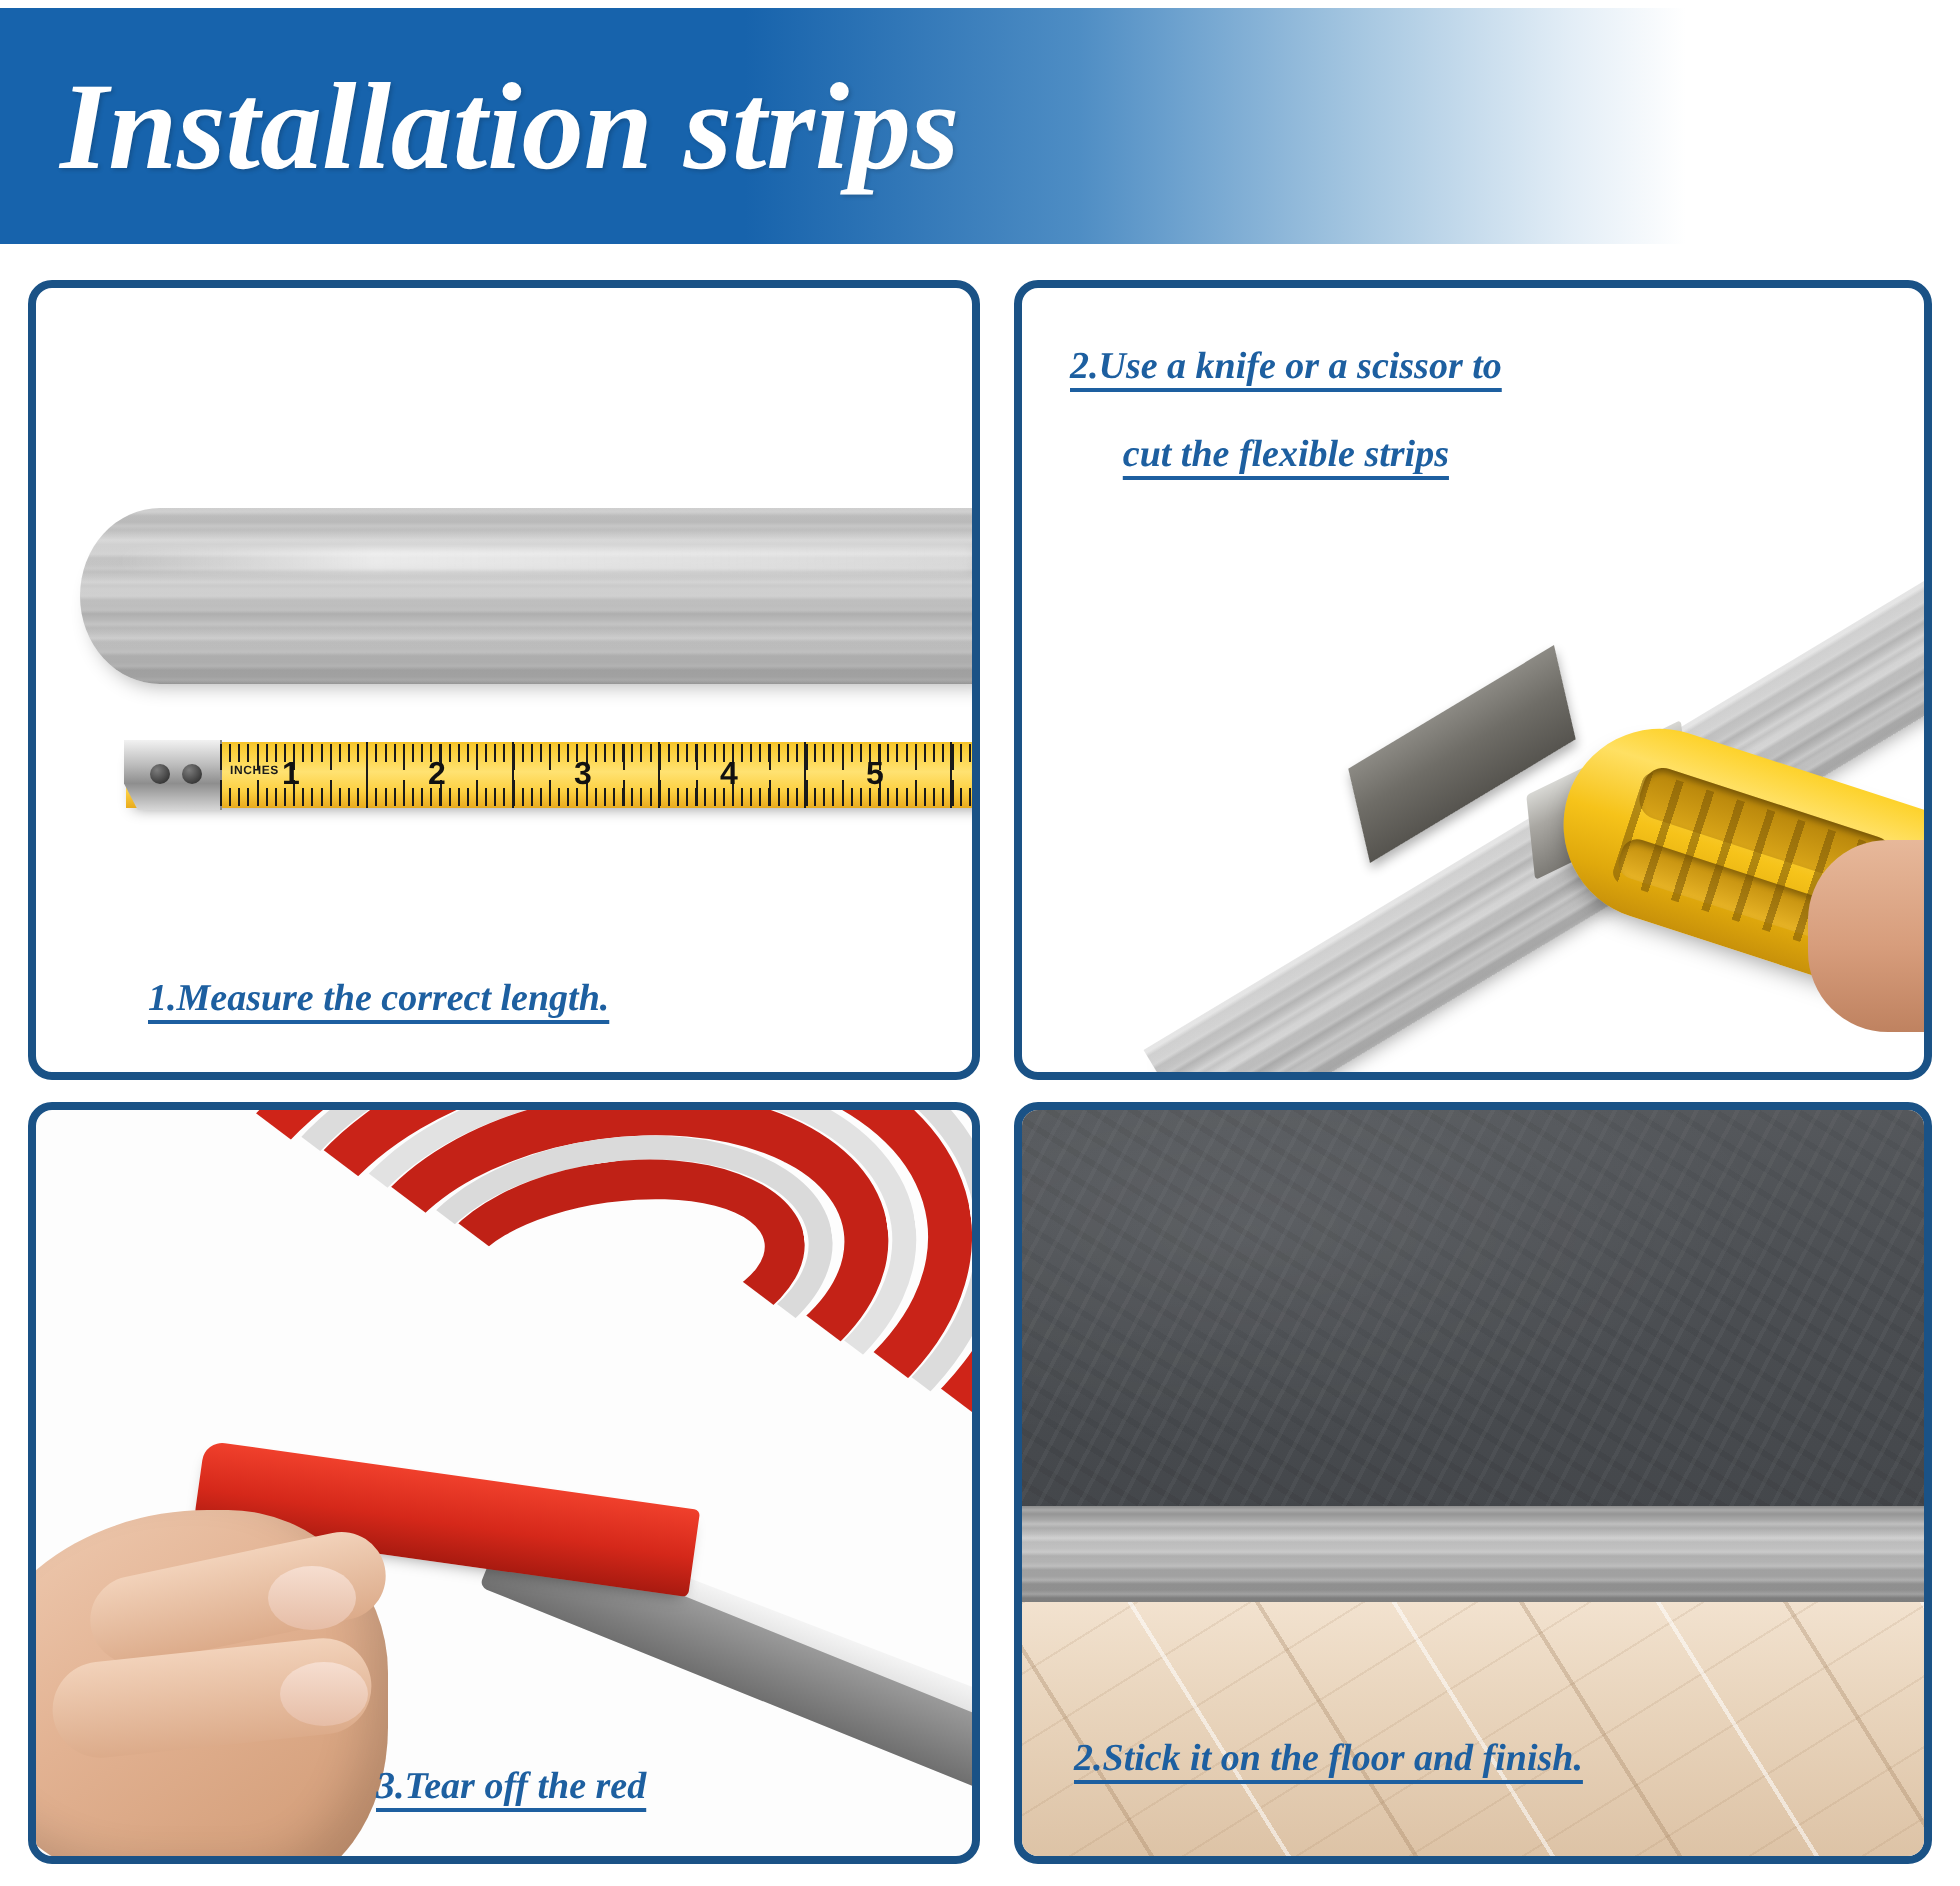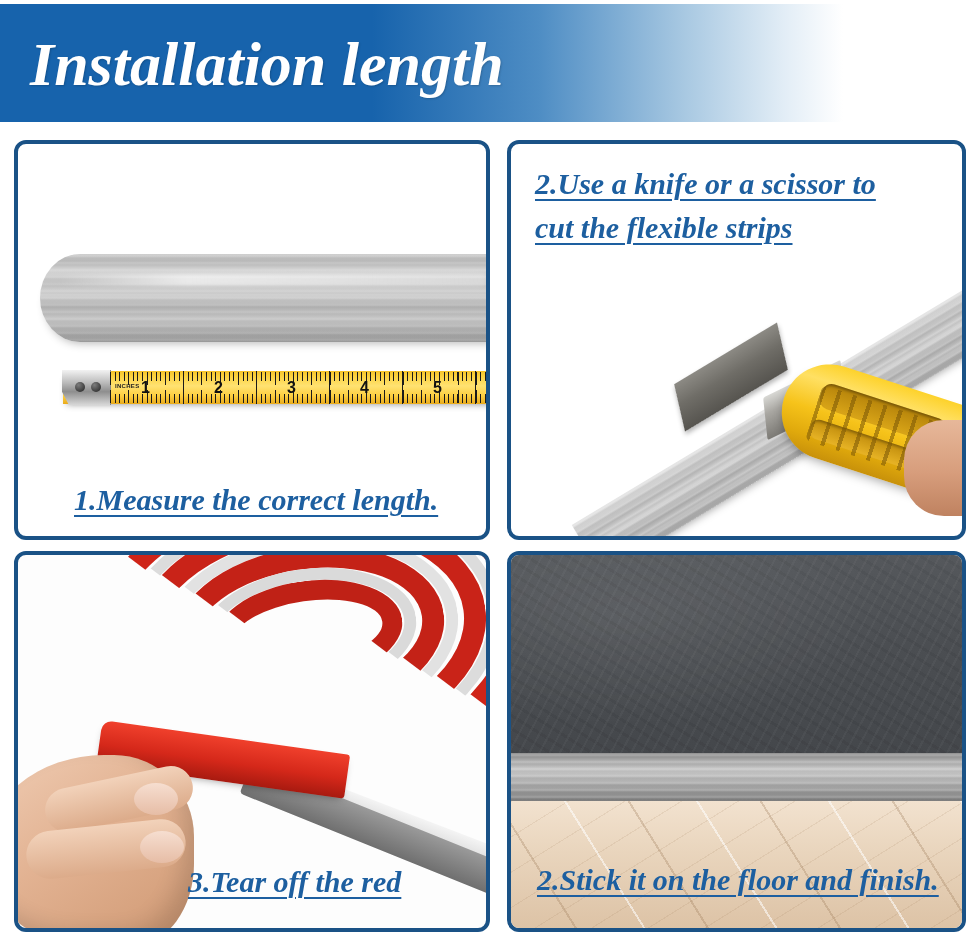--- a/index.html
+++ b/index.html
@@ -63,35 +63,36 @@
   #panel-4 { left: 493px; top: 411px; width: 459px; height: 381px; }
 
   .panel-inner { position: absolute; inset: 0; }
 
   
   .caption {
     position: absolute;
     font-family: "Liberation Serif", serif;
     font-style: italic;
     font-weight: bold;
-    font-size: 30px;
+    font-size: 19px;
     line-height: 44px;
     color: #1d5fa0;
     z-index: 9;
     white-space: nowrap;
+    text-align: center;
   }
   .caption .ln {
     display: block;
     text-decoration: underline;
     text-underline-offset: 5px;
     text-decoration-thickness: 2px;
   }
   #caption-1 { left: 56px; bottom: 14px; }
   #caption-2 { left: 24px; top: 18px; }
-  #caption-3 { left: 170px; bottom: 24px; }
+  #caption-3 { left: 170px; bottom: 12px; }
   #caption-4 { left: 26px; bottom: 26px; }
   #caption-4 .ln, #caption-3 .ln { }
 
   
   .p1-strip {
     position: absolute;
     left: 22px;
     top: 110px;
     width: 460px;
     height: 88px;
@@ -387,21 +388,21 @@
         rgba(150,115,80,.28) 54px 56px,
         rgba(0,0,0,.00) 56px 112px),
       repeating-linear-gradient(148deg,
         rgba(160,125,90,.14) 0 1px, transparent 1px 30px);
   }
 </style>
 </head>
 <body>
 
 <div class="banner">
-  <div class="banner-title">Installation length</div>
+  <div class="banner-title">Installation strips</div>
 </div>
 
 <div class="grid">
 
   <div class="panel" id="panel-1">
     <div class="panel-inner">
 
       <div class="p1-strip"></div>
       <div class="p1-strip-high"></div>
 

